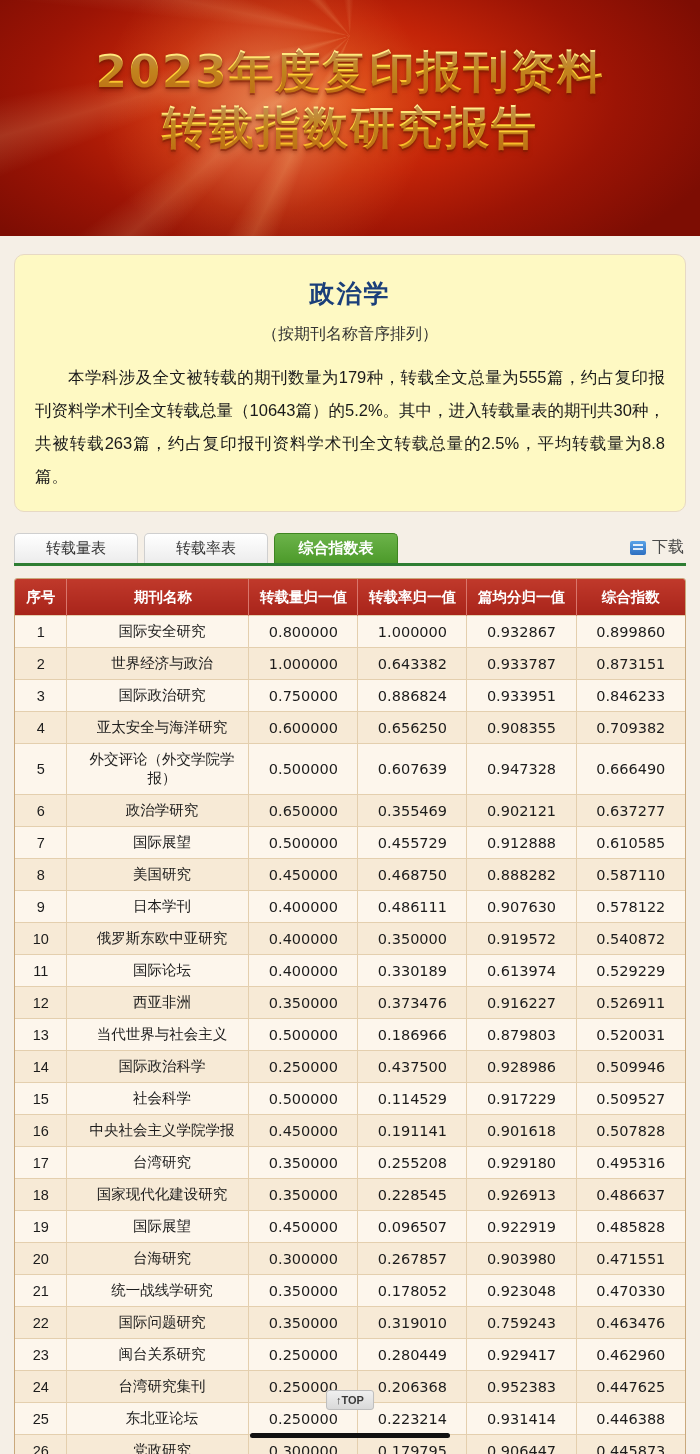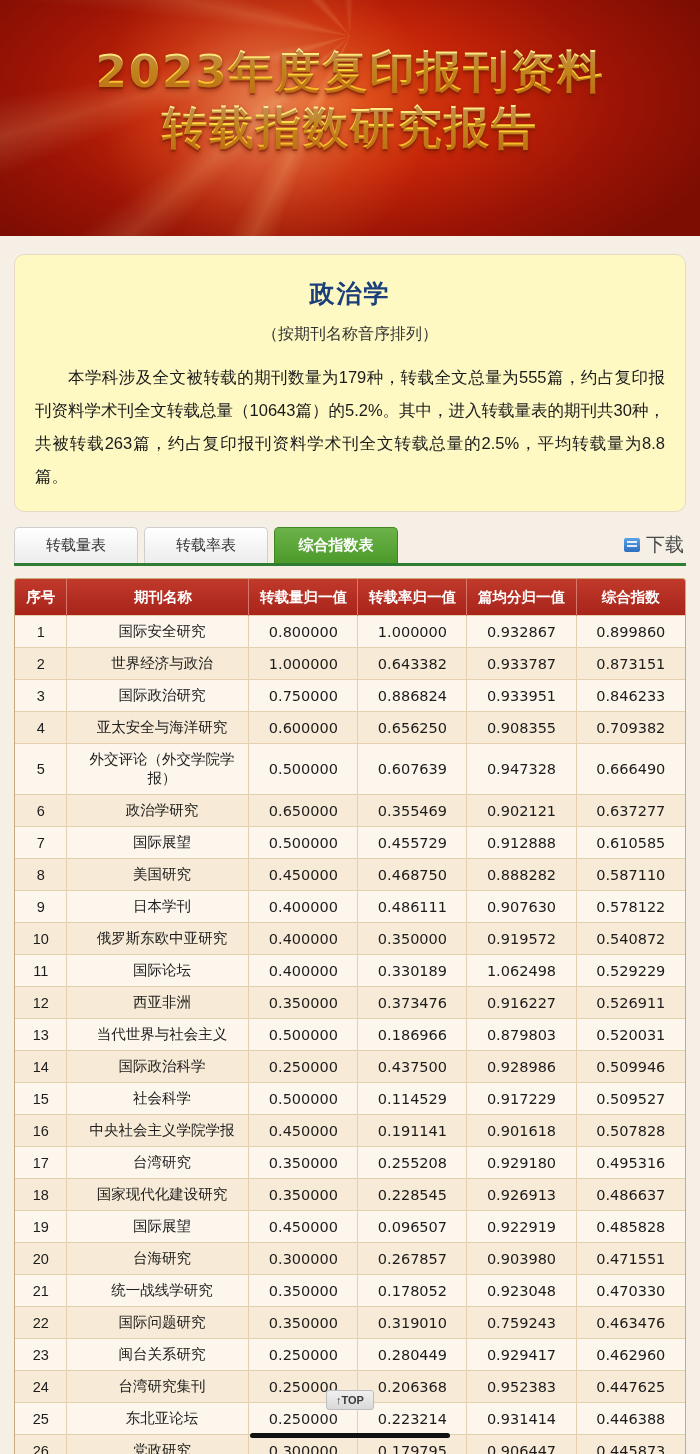--- a/index.html
+++ b/index.html
@@ -120,21 +120,21 @@
   
   .tabs-row {
     position: relative;
     margin: 20px 14px 0 14px;
     height: 34px;
     display: flex;
     align-items: flex-end;
     border-bottom: 3px solid #2e7d32;
   }
   .tab {
-    height: 36px;
+    height: 30px;
     min-width: 124px;
     margin-right: 6px;
     padding: 0 14px;
     display: flex;
     align-items: center;
     justify-content: center;
     font-size: 15px;
     color: #333;
     background: linear-gradient(180deg, #ffffff 0%, #ececec 100%);
     border: 1px solid #cfcfcf;
@@ -148,21 +148,21 @@
     border-color: #3f8521;
     font-weight: bold;
   }
   .download {
     position: absolute;
     right: 2px;
     bottom: 5px;
     display: flex;
     align-items: center;
     gap: 6px;
-    font-size: 19px;
+    font-size: 16px;
     color: #4a4a4a;
     cursor: pointer;
   }
   .dl-icon {
     display: inline-block;
     width: 16px; height: 14px;
     background: linear-gradient(180deg,#5aa3e8 0%, #2e6fc0 100%);
     border-radius: 2px;
     position: relative;
   }
@@ -360,21 +360,21 @@
             <td class="c-num">0.400000</td>
             <td class="c-num">0.350000</td>
             <td class="c-num">0.919572</td>
             <td class="c-num">0.540872</td>
           </tr>
           <tr>
             <td class="c-idx">11</td>
             <td class="c-name">国际论坛</td>
             <td class="c-num">0.400000</td>
             <td class="c-num">0.330189</td>
-            <td class="c-num">1.062498</td>
+            <td class="c-num">0.613974</td>
             <td class="c-num">0.529229</td>
           </tr>
           <tr>
             <td class="c-idx">12</td>
             <td class="c-name">西亚非洲</td>
             <td class="c-num">0.350000</td>
             <td class="c-num">0.373476</td>
             <td class="c-num">0.916227</td>
             <td class="c-num">0.526911</td>
           </tr>

